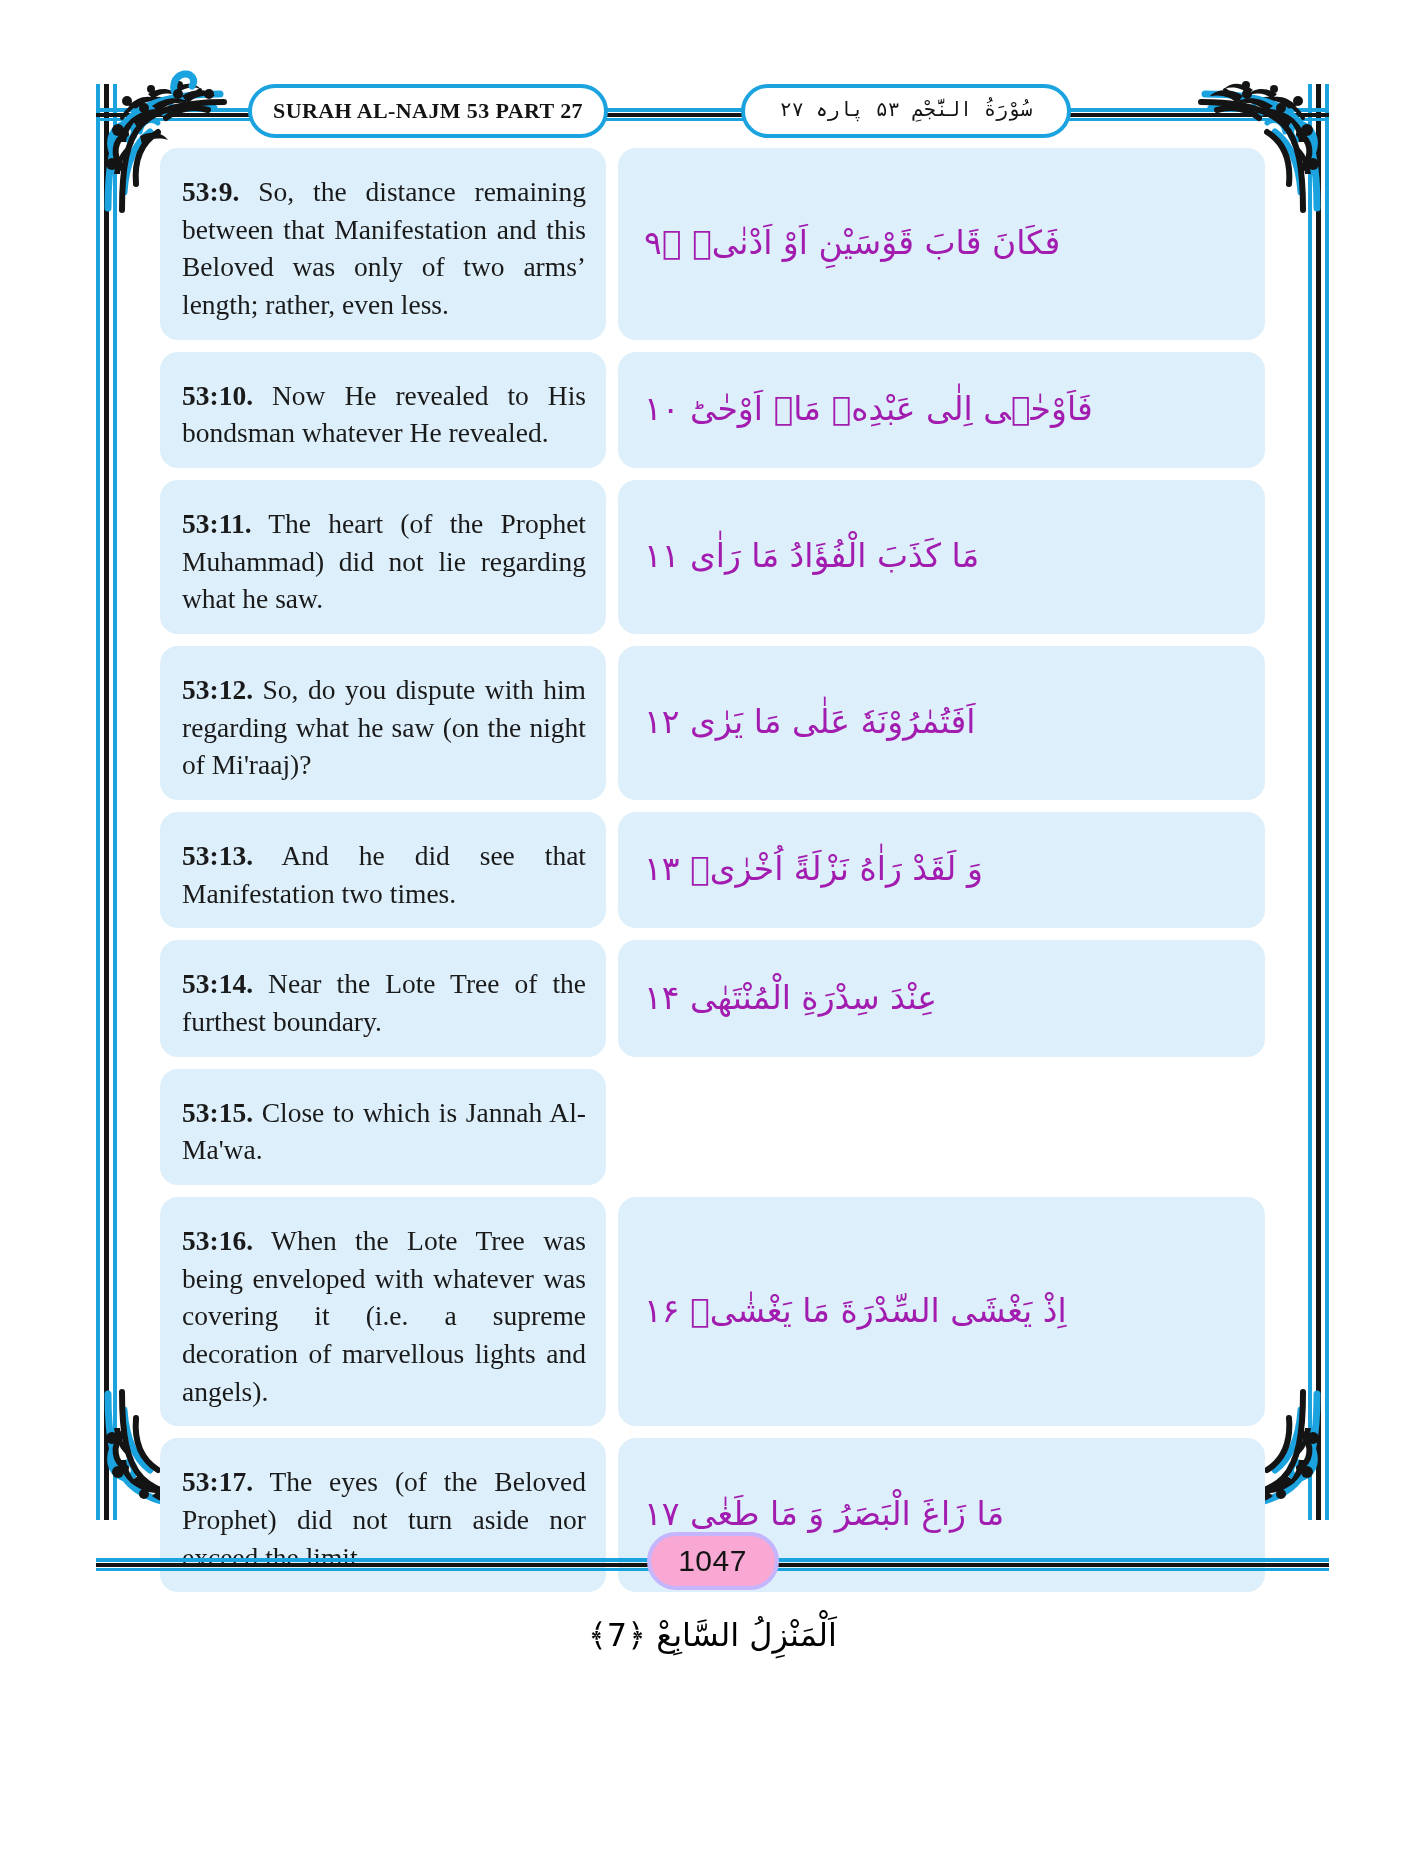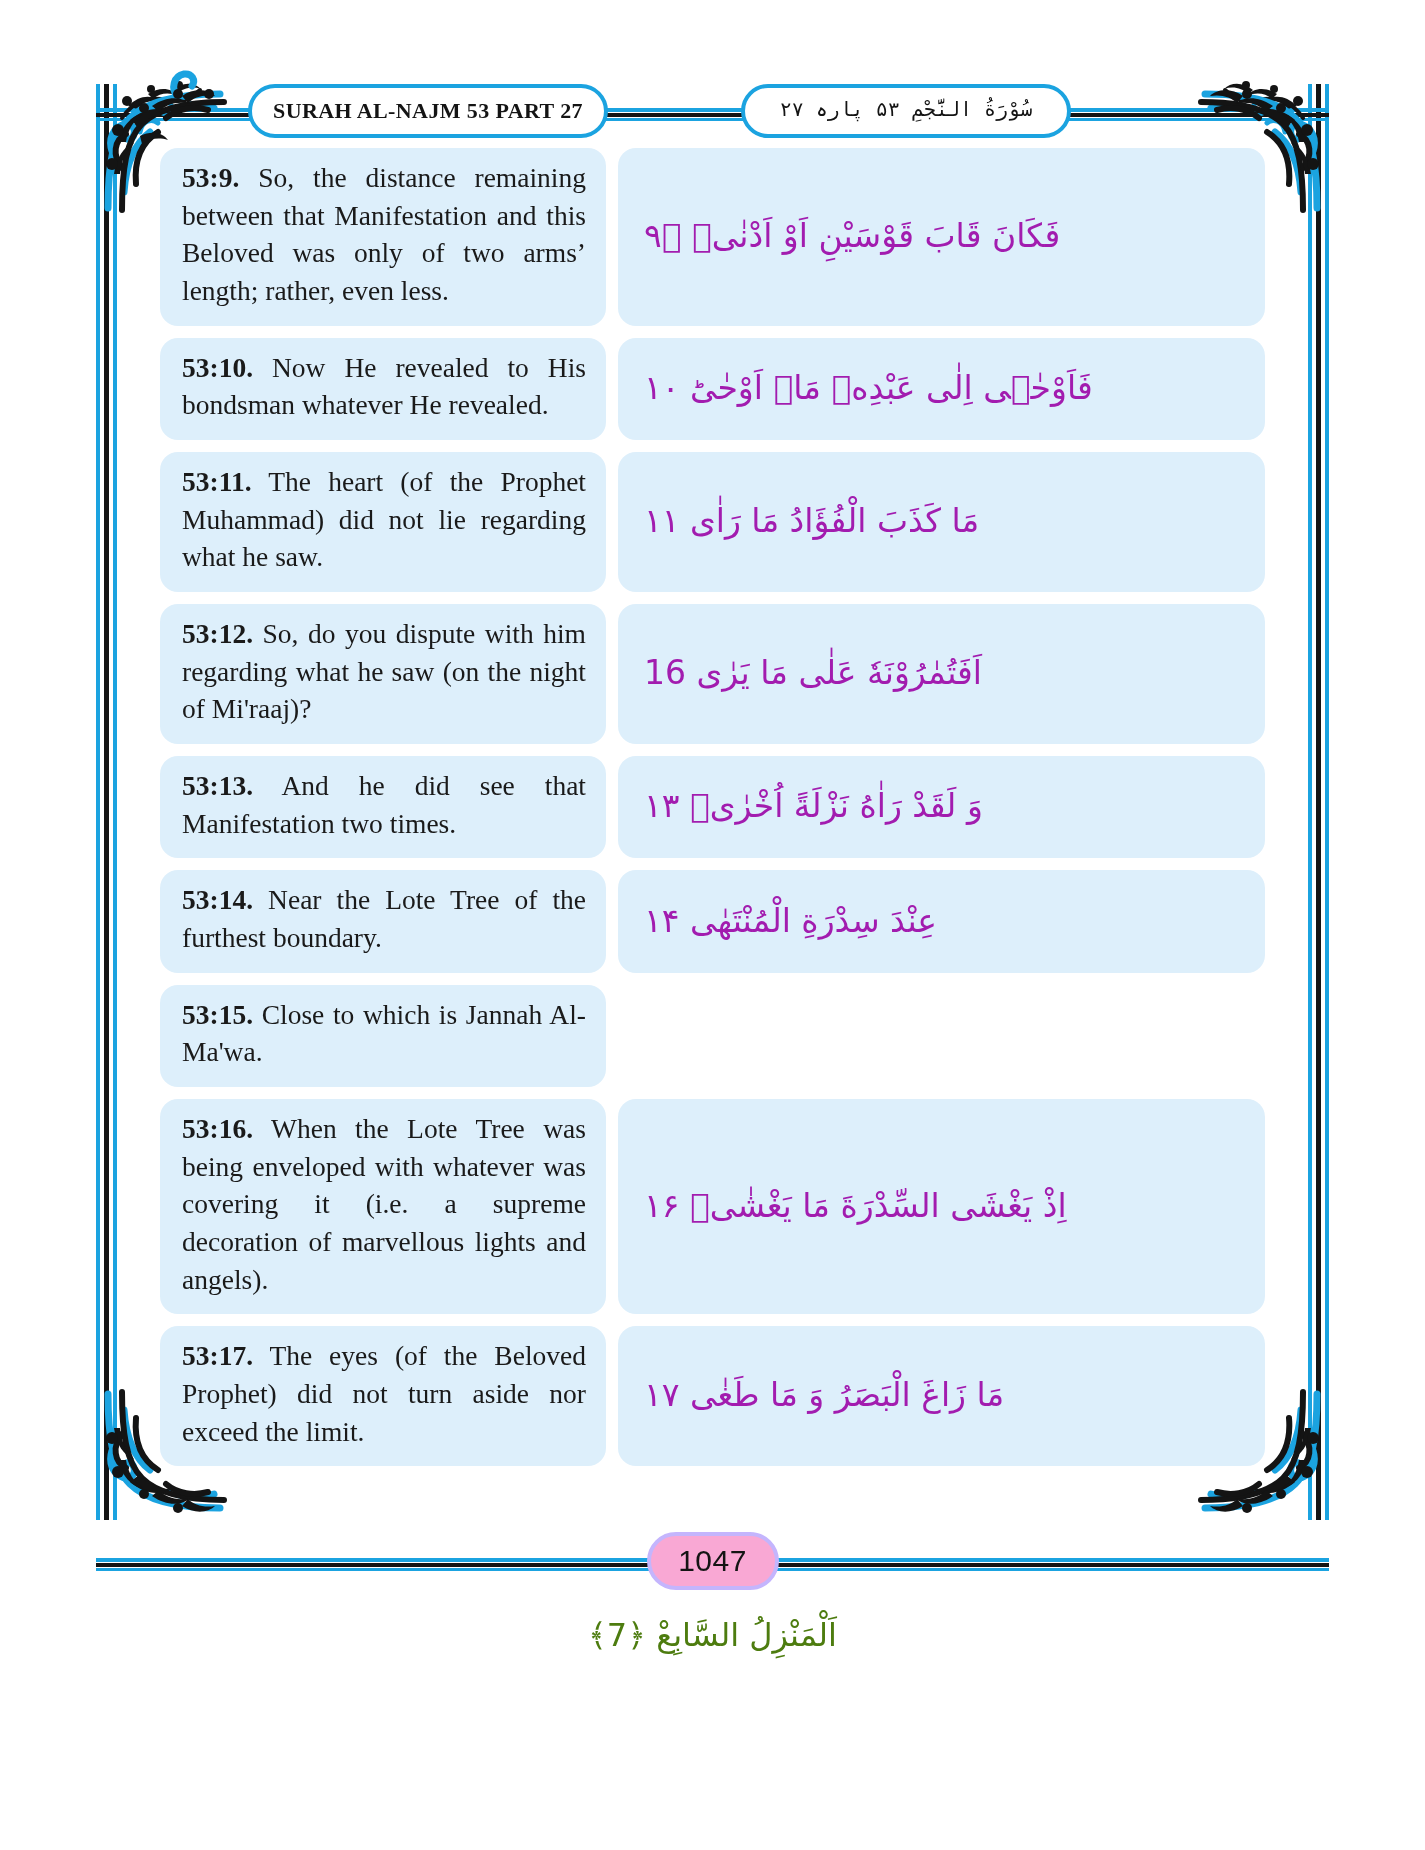--- a/index.html
+++ b/index.html
@@ -78,21 +78,21 @@
     left:160px;top:148px;right:160px;bottom:352px;
   }
   .row{display:flex;gap:12px;margin-bottom:12px;}
   .cell{
     background:#ddeffb;
     border-radius:18px;
     box-sizing:border-box;
   }
   .cell-en{
     width:446px;flex:0 0 446px;
-    padding:11px 20px 16px 22px;
+    padding:25px 20px 16px 22px;
     text-align:justify;
     text-align-last:left;
     font-size:27.5px;
     line-height:1.37;
     color:#1a1a1a;
     hyphens:none;
   }
   .cell-en b{font-weight:bold;}
   .cell-ar{
     flex:1 1 auto;
@@ -126,21 +126,21 @@
   }
   .pagepill span{
     font-family:"Liberation Sans",sans-serif;
     font-size:30px;font-weight:normal;color:#141414;letter-spacing:.5px;
   }
 
   .manzil{
     position:absolute;left:0;right:0;bottom:196px;
     text-align:center;
     font-family:"DejaVu Sans",sans-serif;
-    font-size:32px;color:#4d7c0f;direction:rtl;
+    font-size:32px;color:#000000;direction:rtl;
     line-height:1.2;
   }
   .site{
     position:absolute;left:0;right:0;bottom:152px;
     text-align:center;
     font-family:"Liberation Sans",sans-serif;
     font-size:21px;color:#141414;letter-spacing:.2px;
   }
 </style>
 </head>
@@ -348,21 +348,21 @@
       </div>
       <div class="row">
         <div class="cell cell-en"><b>53:11.</b><span> The heart (of the Prophet Muhammad) did not lie regarding what he saw.</span></div>
         <div class="cell cell-ar">
           <span>مَا كَذَبَ الْفُؤَادُ مَا رَاٰى ۱۱</span>
         </div>
       </div>
       <div class="row">
         <div class="cell cell-en"><b>53:12.</b><span> So, do you dispute with him regarding what he saw (on the night of Mi'raaj)?</span></div>
         <div class="cell cell-ar">
-          <span>اَفَتُمٰرُوْنَهٗ عَلٰى مَا یَرٰى 16</span>
+          <span>اَفَتُمٰرُوْنَهٗ عَلٰى مَا یَرٰى ۱۲</span>
         </div>
       </div>
       <div class="row">
         <div class="cell cell-en"><b>53:13.</b><span> And he did see that Manifestation two times.</span></div>
         <div class="cell cell-ar">
           <span>وَ لَقَدْ رَاٰهُ نَزْلَةً اُخْرٰىۙ ۱۳</span>
         </div>
       </div>
       <div class="row">
         <div class="cell cell-en"><b>53:14.</b><span> Near the Lote Tree of the furthest boundary.</span></div>

